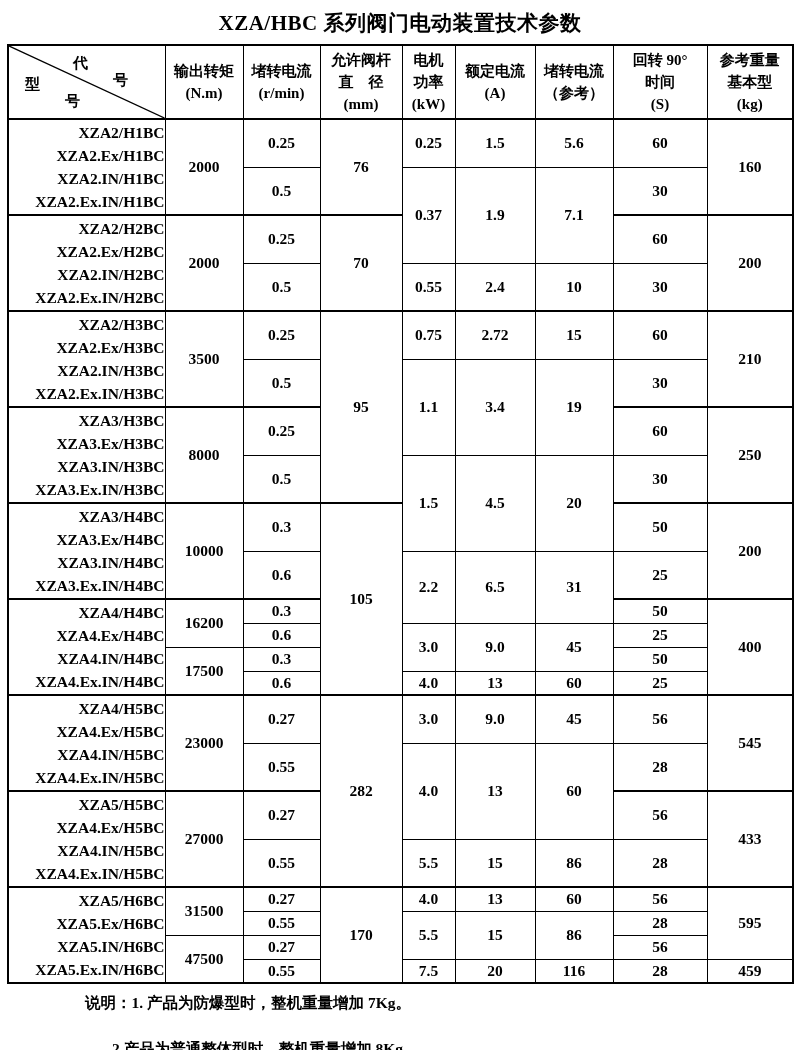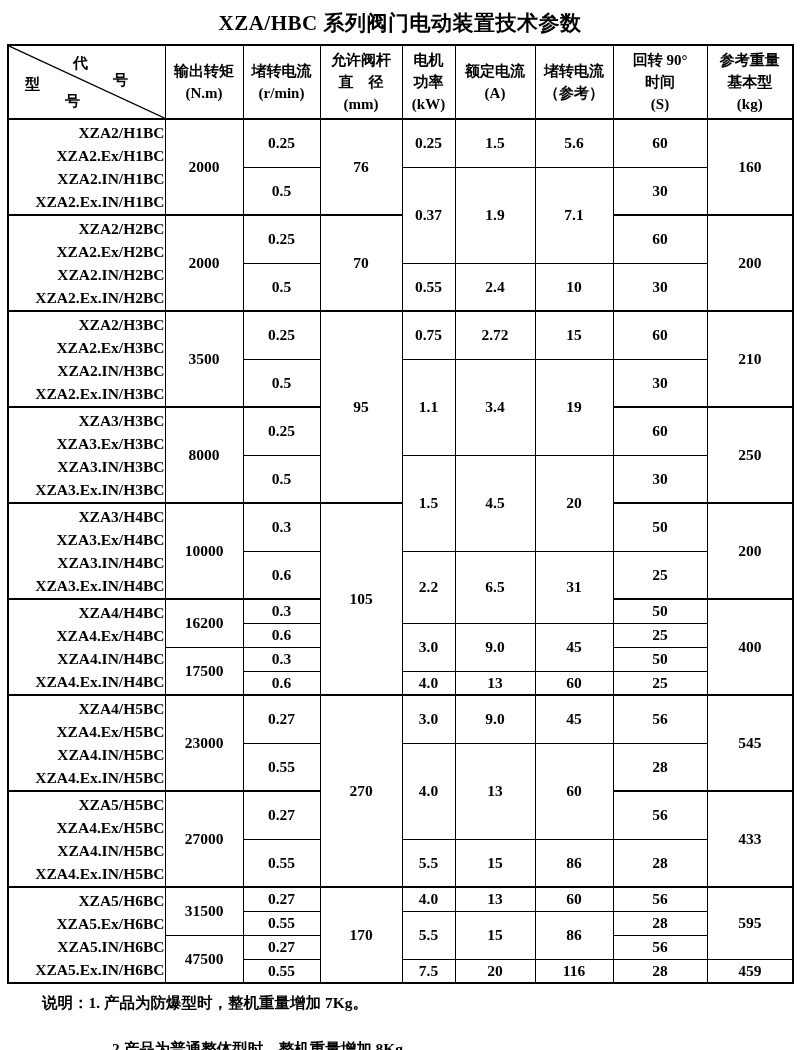--- a/index.html
+++ b/index.html
@@ -43,21 +43,21 @@
   }
   .hline { display: block; line-height: 22px; }
   th.diag { position: relative; padding: 0; }
   th.diag .diag-svg { position: absolute; left: 0; top: 0; width: 100%; height: 100%; }
   th.diag span.dch { position: absolute; font-size: 15px; }
   .d-code-top    { left: 64px; top: 8px; }
   .d-code-right  { left: 104px; top: 25px; }
   .d-model-left  { left: 16px; top: 29px; }
   .d-model-bot   { left: 56px; top: 46px; }
   .notes { margin-top: 8px; font-size: 15.5px; line-height: 22px; }
-  .note-first { padding-left: 42px; }
+  .note-first { padding-left: 85px; }
   .note-indent { padding-left: 112px; margin-top: 24px; }
 </style>
 </head>
 <body>
 
 <div class="page">
 
   <div class="page-title">XZA/HBC 系列阀门电动装置技术参数</div>
 
   <table class="spec">
@@ -256,21 +256,21 @@
           <td class="c-stall">60</td>
           <td class="c-time">25</td>
         </tr>
         <tr class="blk">
           <td rowspan="4" class="c-model">XZA4/H5BC
 XZA4.Ex/H5BC
 XZA4.IN/H5BC
 XZA4.Ex.IN/H5BC</td>
           <td rowspan="4" class="c-torque">23000</td>
           <td rowspan="2" class="c-speed">0.27</td>
-          <td rowspan="8" class="c-stem">270</td>
+          <td rowspan="8" class="c-stem">282</td>
           <td rowspan="2" class="c-power">3.0</td>
           <td rowspan="2" class="c-current">9.0</td>
           <td rowspan="2" class="c-stall">45</td>
           <td rowspan="2" class="c-time">56</td>
           <td rowspan="4" class="c-weight">545</td>
         </tr>
         <tr></tr>
         <tr>
           <td rowspan="2" class="c-speed">0.55</td>
           <td rowspan="4" class="c-power">4.0</td>

